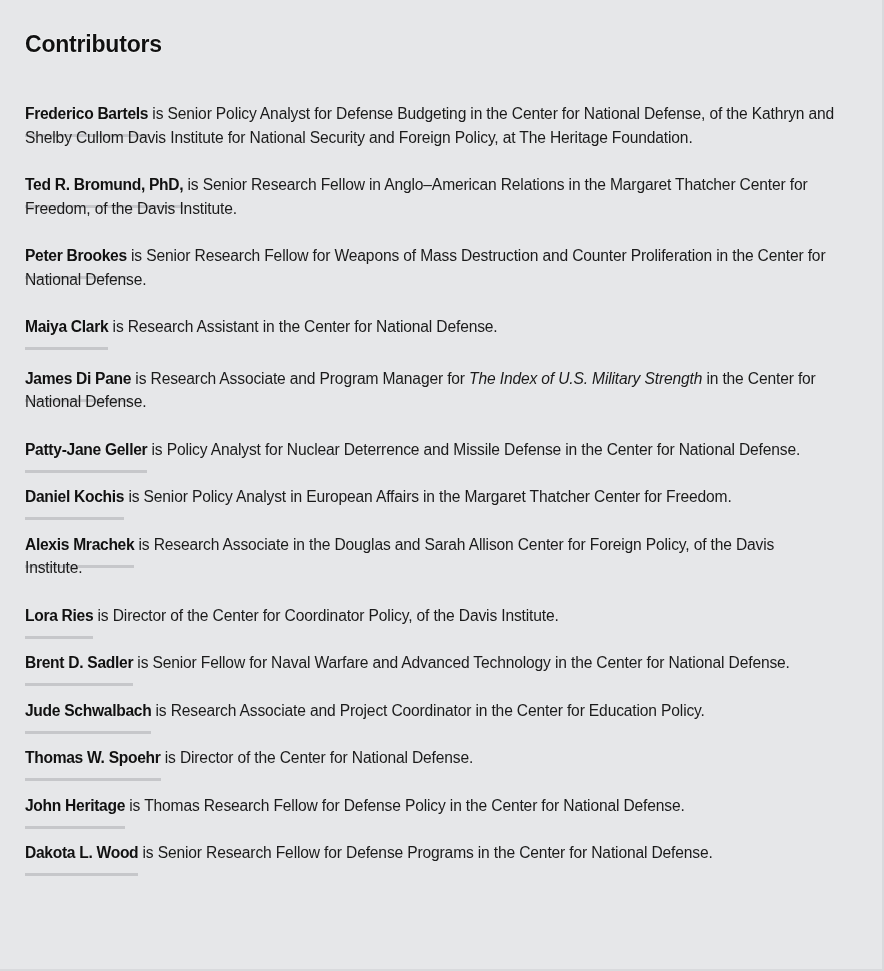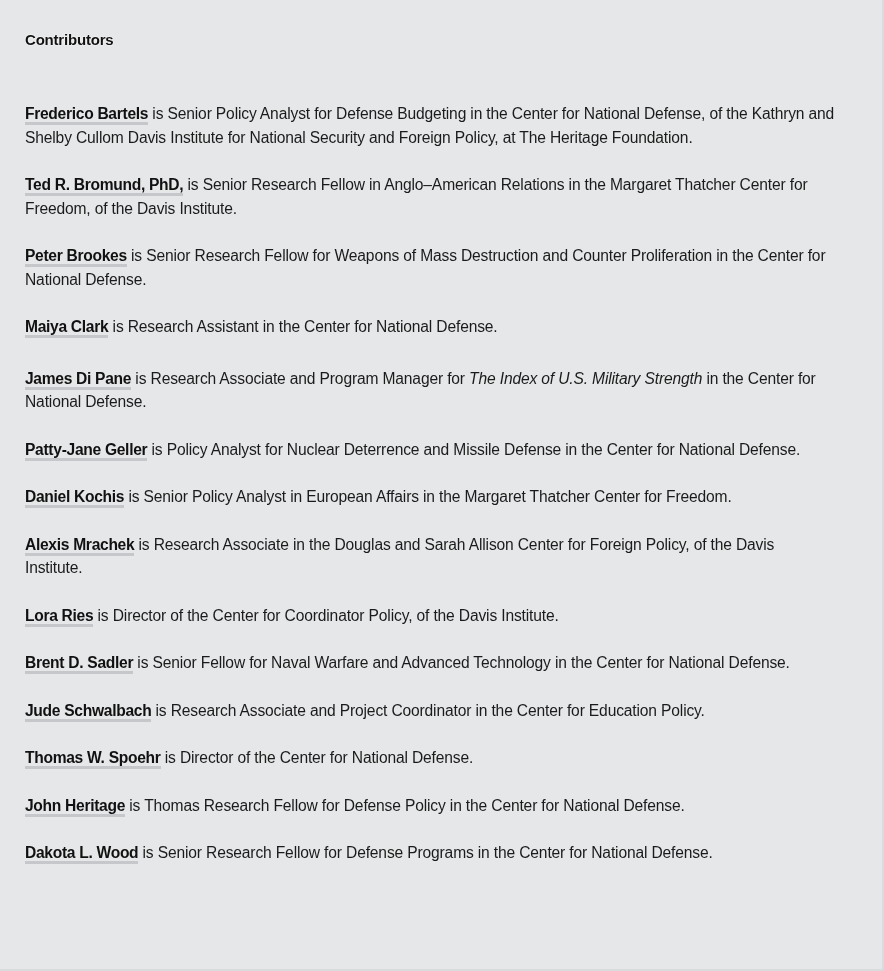--- a/index.html
+++ b/index.html
@@ -10,35 +10,35 @@
       color: #1b1b1b;
       overflow: hidden;
       position: relative;
     }
     .frame {
       position: absolute; left: 0; top: 0; width: 882px; height: 969px;
       border-right: 2px solid #d9dadd; border-bottom: 2px solid #d9dadd;
     }
     .page-title {
       position: absolute; left: 25px; top: 31px;
-      font-size: 15px; font-weight: bold; margin: 0;
+      font-size: 23px; font-weight: bold; margin: 0;
       letter-spacing: -0.2px;
       text-shadow: 0 0 2px #ffffff, 0 0 1px #ffffff;
       color: #111;
     }
     .list { position: absolute; left: 25px; top: 102px; width: 840px; }
     .entry {
       font-size: 15.6px; line-height: 23.5px;
       margin: 0; padding: 0;
       letter-spacing: -0.15px;
     }
     .name {
       font-weight: bold; color: #111;
       border-bottom: 3px solid #c6c7ca;
-      padding-bottom: 0px;
+      padding-bottom: 12px;
       letter-spacing: -0.3px;
     }
     .ital { font-style: italic; }
   </style>
 </head>
 <body>
 
 <div class="frame"></div>
 
 <h1 class="page-title">Contributors</h1>

